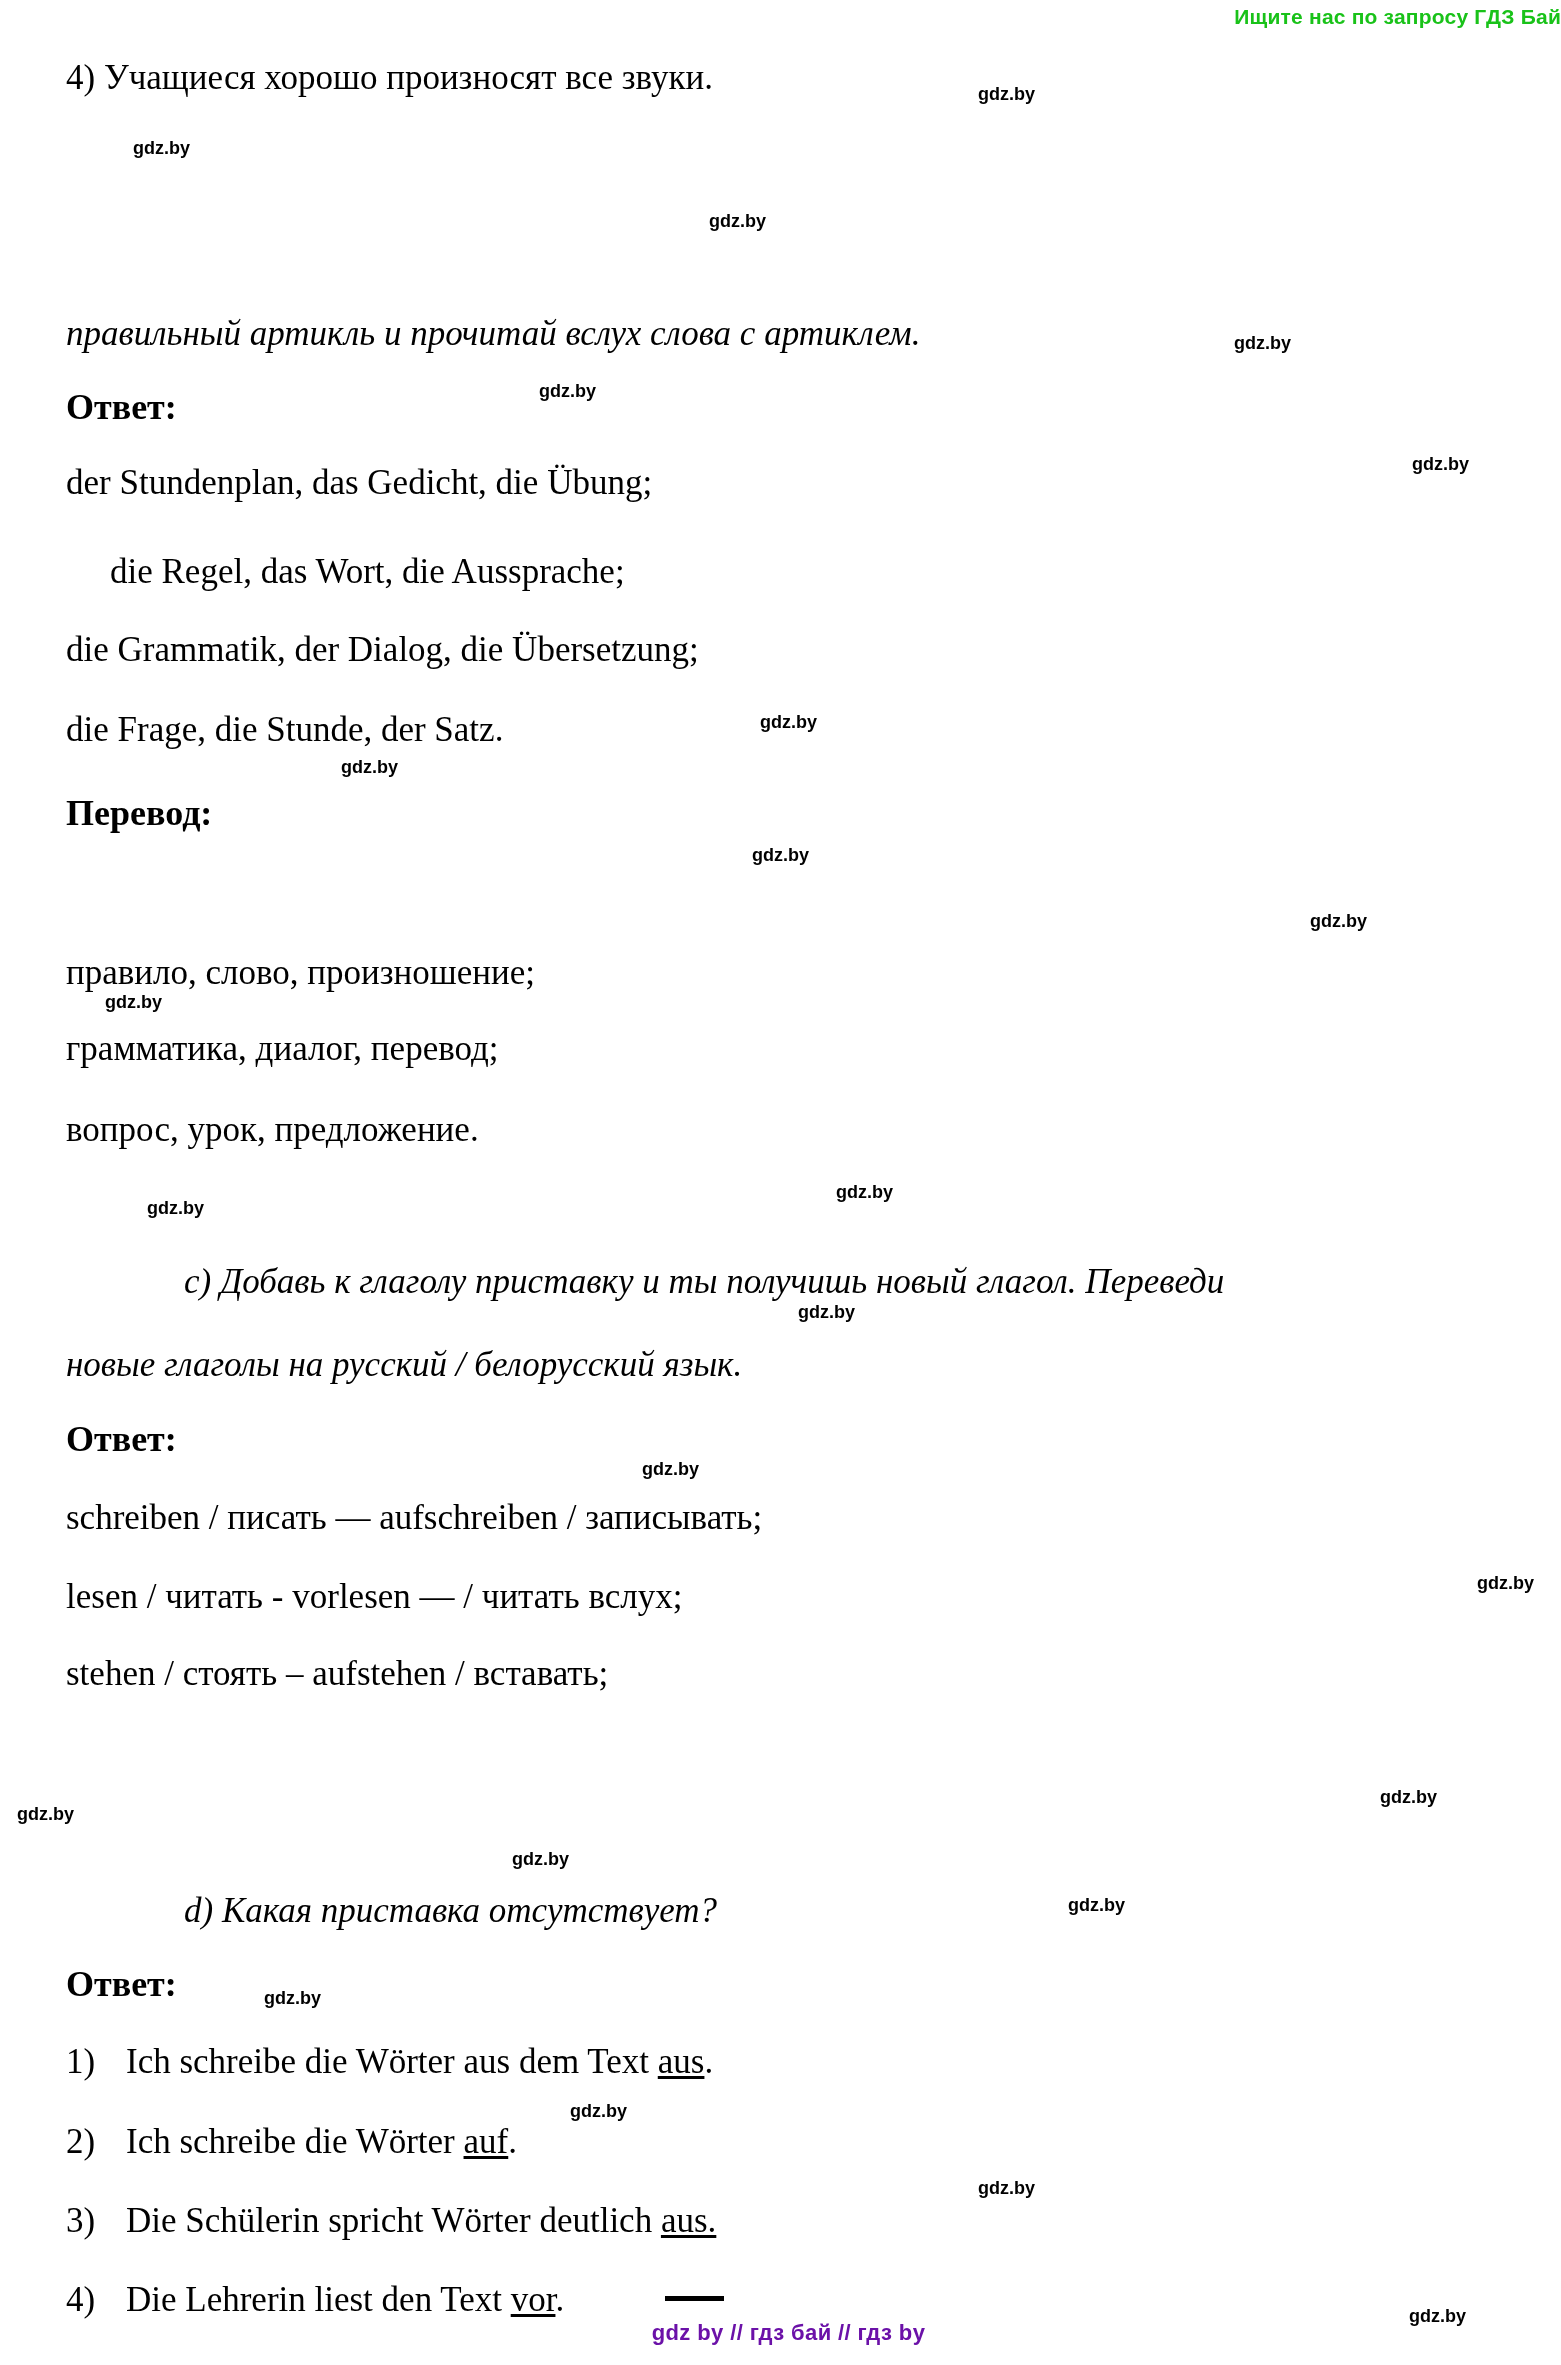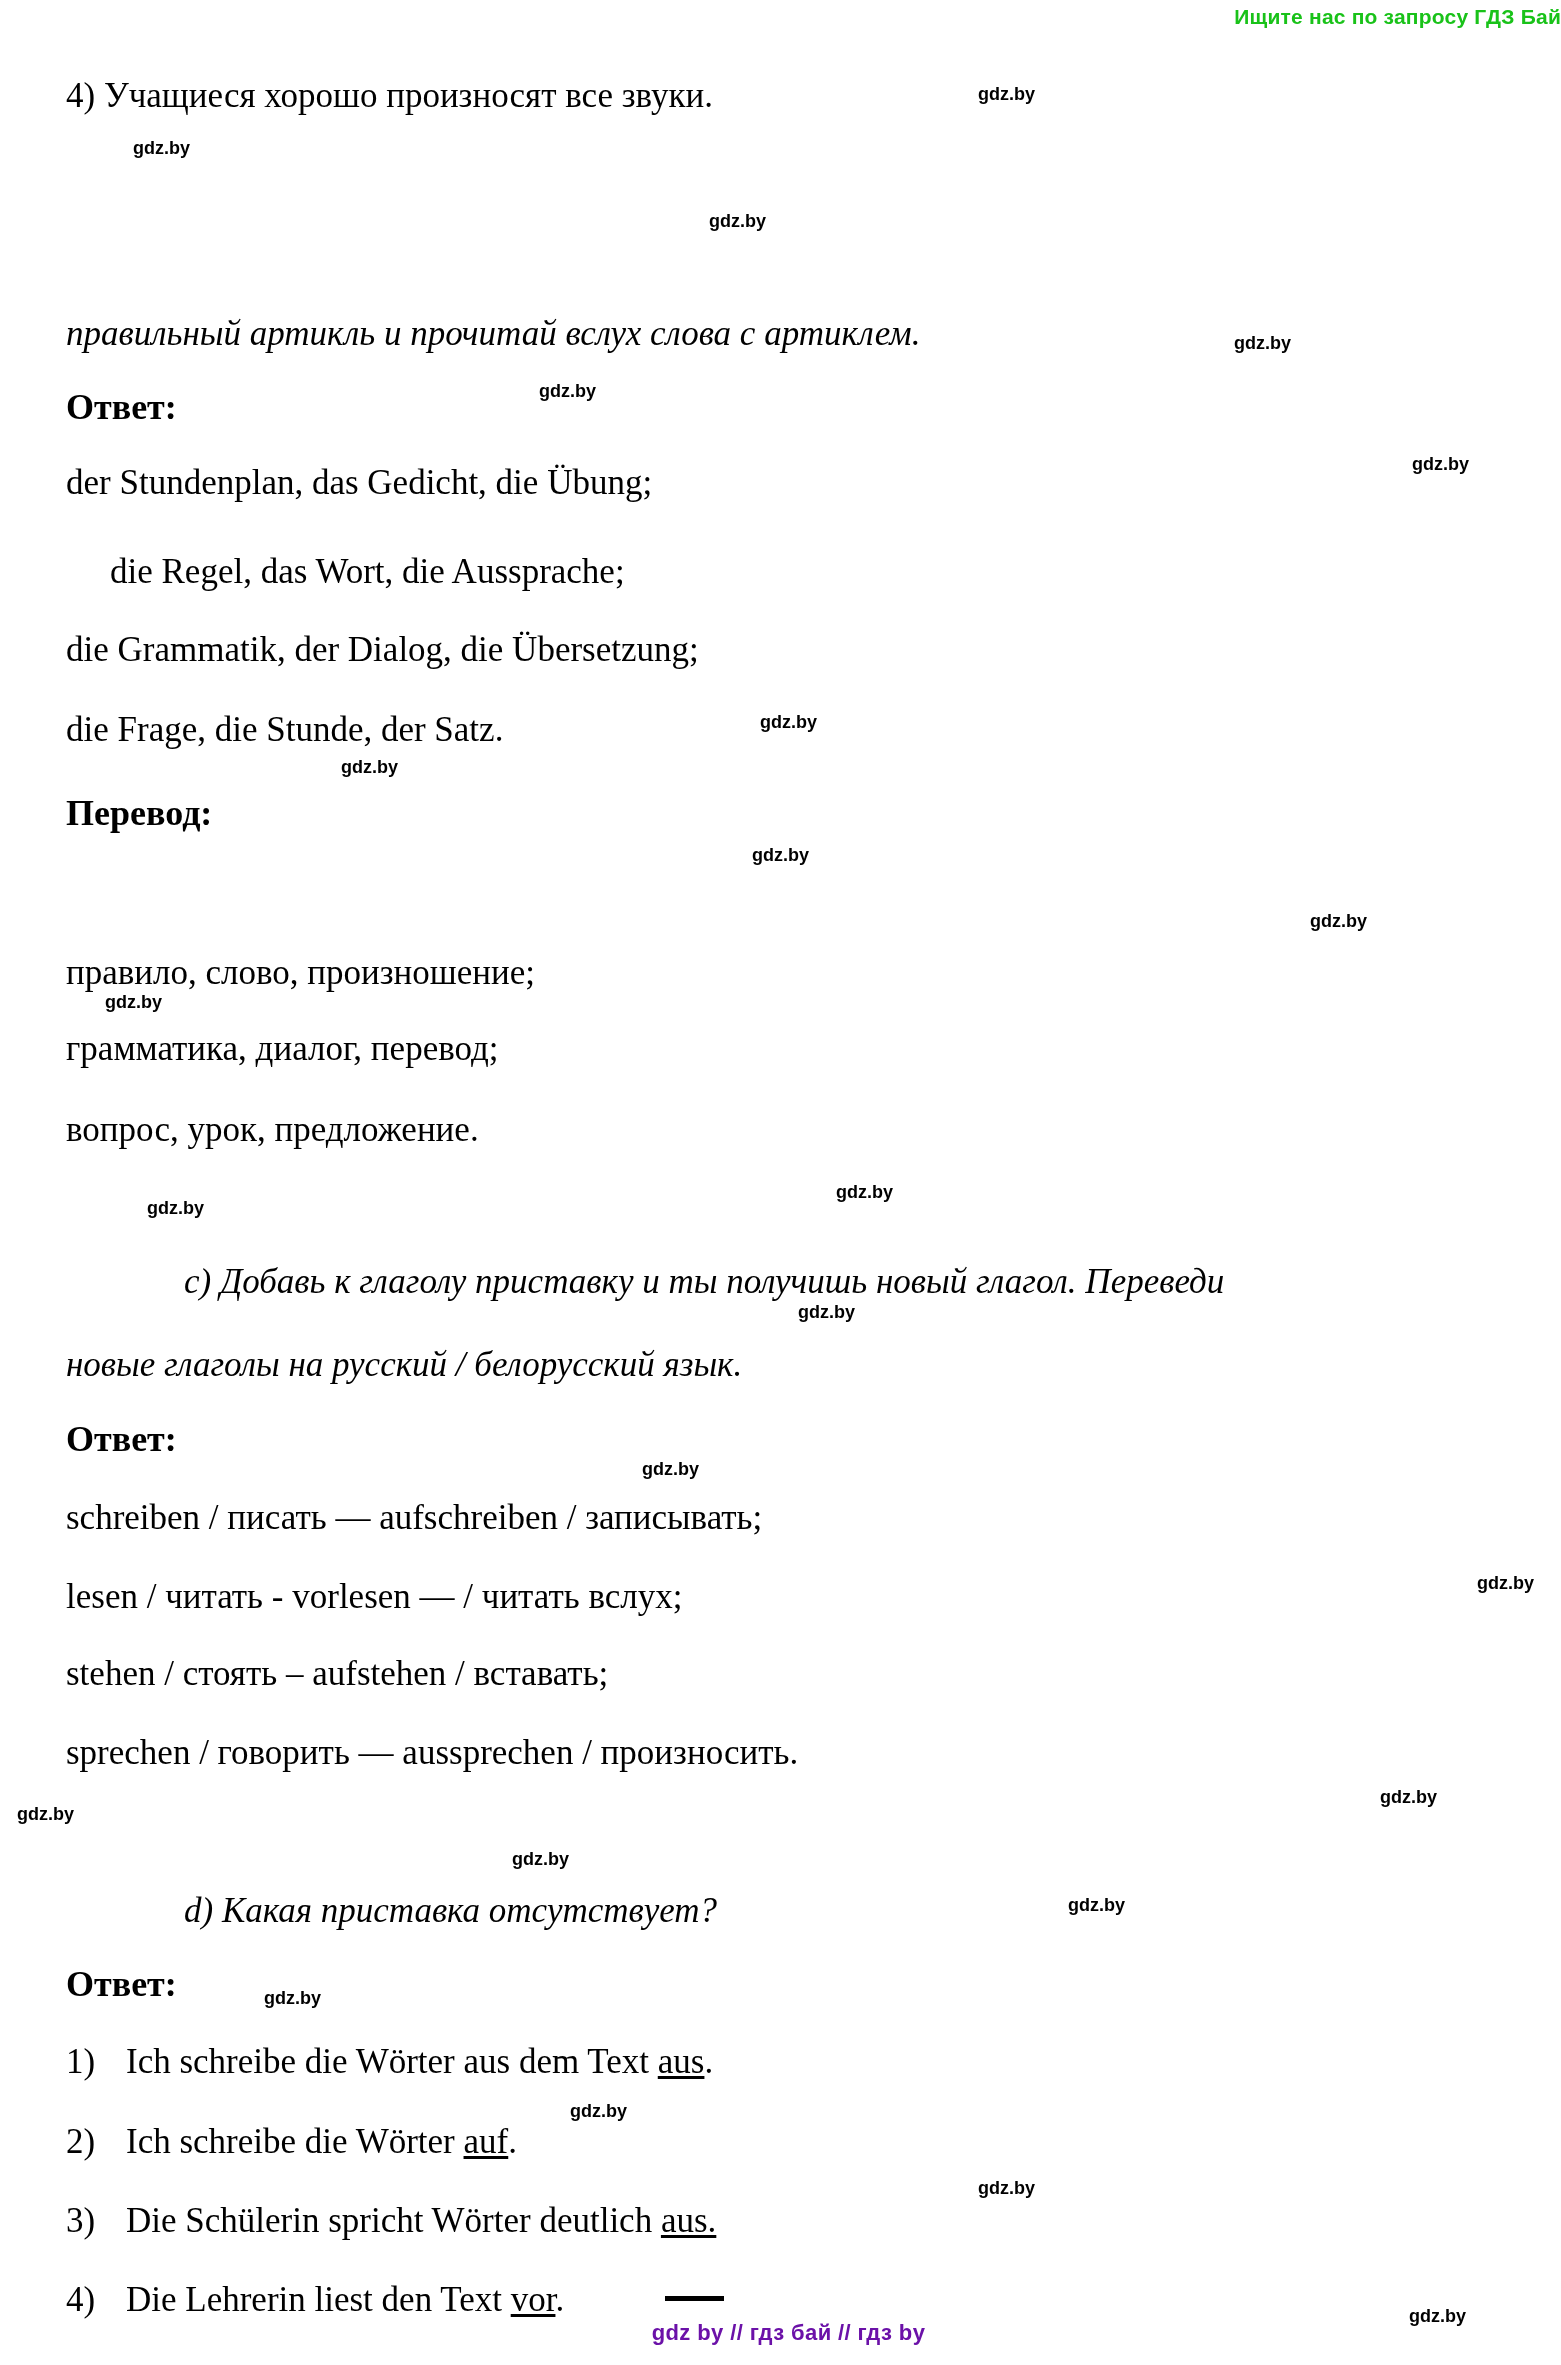--- a/index.html
+++ b/index.html
@@ -127,21 +127,21 @@
   <div class="wm" style="left:1477px; top:1573px;">gdz.by</div>
   <div class="wm" style="left:1380px; top:1787px;">gdz.by</div>
   <div class="wm" style="left:17px;   top:1804px;">gdz.by</div>
   <div class="wm" style="left:512px;  top:1849px;">gdz.by</div>
   <div class="wm" style="left:1068px; top:1895px;">gdz.by</div>
   <div class="wm" style="left:264px;  top:1988px;">gdz.by</div>
   <div class="wm" style="left:570px;  top:2101px;">gdz.by</div>
   <div class="wm" style="left:978px; top:2178px;">gdz.by</div>
   <div class="wm" style="left:1409px; top:2306px;">gdz.by</div>
 
-  <div class="line" style="left:66px; top:78px;">4) Учащиеся хорошо произносят все звуки.</div>
+  <div class="line" style="left:66px; top:60px;">4) Учащиеся хорошо произносят все звуки.</div>
 
   <div class="blk ital" style="left:66px; top:312px; width:1496px;">правильный артикль и прочитай вслух слова с артиклем.</div>
 
   <div class="blk bold" style="left:66px; top:386px;">Ответ:</div>
 
   <div class="line" style="left:66px; top:465px;">der Stundenplan, das Gedicht, die Übung;</div>
   <div class="line" style="left:66px; top:554px;margin-left:44px;">die Regel, das Wort, die Aussprache;</div>
   <div class="line" style="left:66px; top:632px;">die Grammatik, der Dialog, die Übersetzung;</div>
   <div class="line" style="left:66px; top:712px;">die Frage, die Stunde, der Satz.</div>
 
@@ -152,21 +152,20 @@
   <div class="line" style="left:66px; top:1112px;">вопрос, урок, предложение.</div>
 
   <div class="blk ital" style="left:66px; top:1260px; width:1496px; text-indent:118px;">c) Добавь к глаголу приставку и ты получишь новый глагол. Переведи</div>
   <div class="blk ital" style="left:66px; top:1343px; width:1496px;">новые глаголы на русский / белорусский язык.</div>
 
   <div class="blk bold" style="left:66px; top:1418px;">Ответ:</div>
 
   <div class="line" style="left:66px; top:1500px;">schreiben / писать — aufschreiben / записывать;</div>
   <div class="line" style="left:66px; top:1579px;">lesen / читать - vorlesen — / читать вслух;</div>
   <div class="line" style="left:66px; top:1656px;">stehen / стоять – aufstehen / вставать;</div>
-  <div class="line" style="left:66px; top:1735px;">sprechen / говорить — aussprechen / произносить.</div>
 
   <div class="blk ital" style="left:66px; top:1889px; width:1496px; text-indent:118px;">d) Какая приставка отсутствует?</div>
 
   <div class="blk bold" style="left:66px; top:1963px;">Ответ:</div>
 
   <div class="numrow" style="left:66px; top:2042px;">
     <span class="num">1)</span><span>Ich schreibe die Wörter aus dem Text </span><u class="ul">aus</u><span>.</span>
   </div>
 
   <div class="numrow" style="left:66px; top:2122px;">

